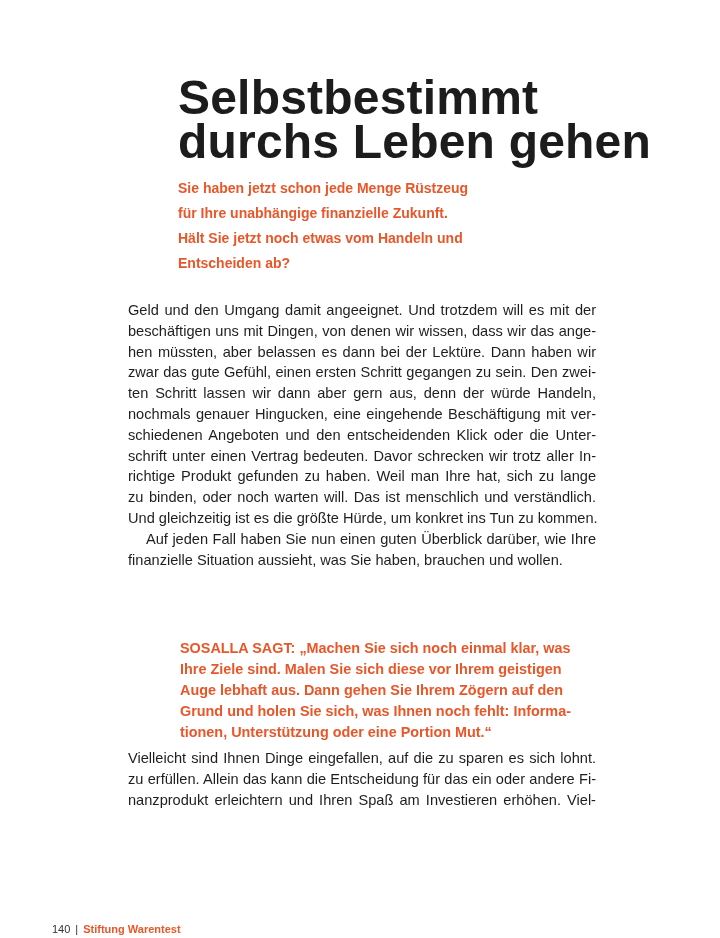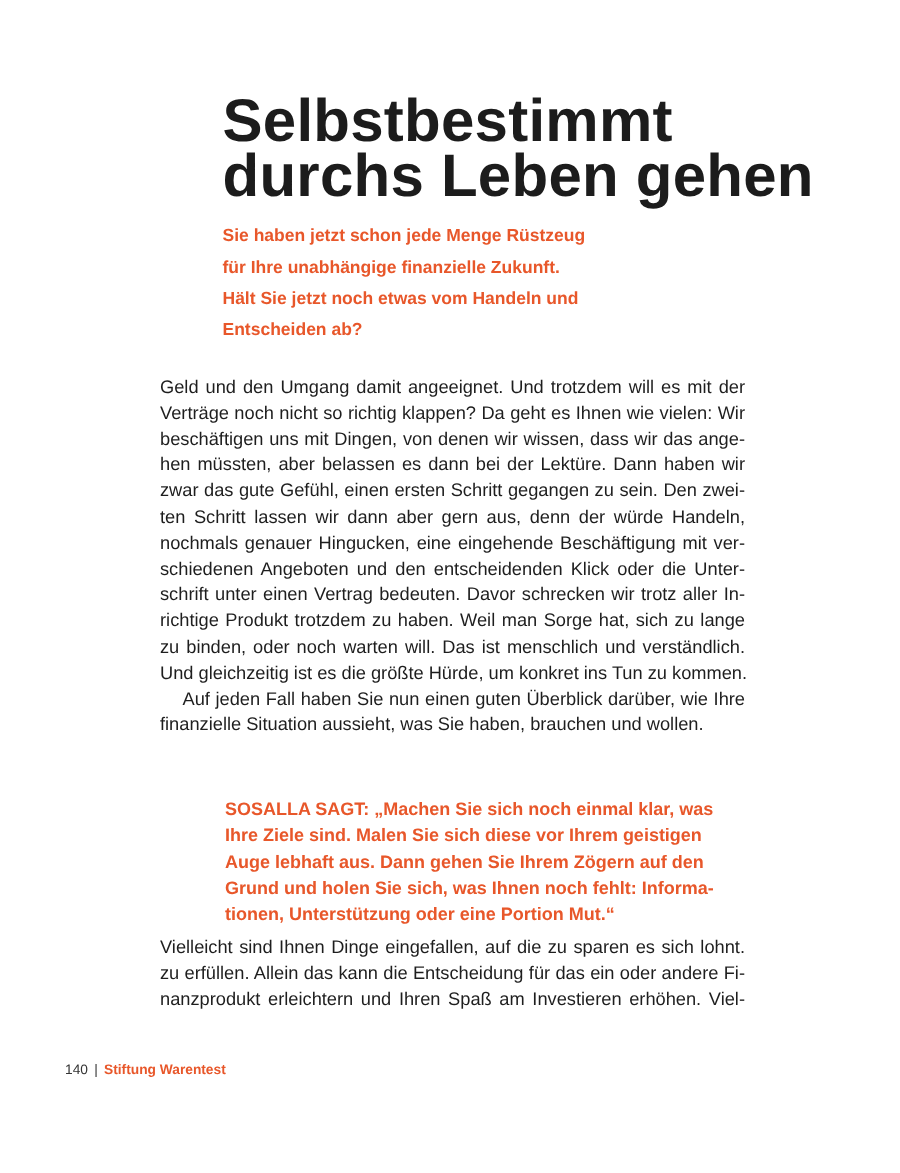--- a/index.html
+++ b/index.html
@@ -67,21 +67,21 @@
       margin: 0;
       font-family: "Liberation Sans", sans-serif;
       font-weight: bold;
       font-size: 14.4px;
       line-height: 21px;
       color: #e8572a;
     }
     .footer {
       position: absolute;
       left: 52px;
-      top: 849px;
+      top: 922px;
       font-family: "Liberation Sans", sans-serif;
       font-size: 11px;
       line-height: 14px;
       white-space: nowrap;
     }
     .footer .page-num { color: #333333; }
     .footer .sep { color: #333333; margin: 0 5px; }
     .footer .publisher { color: #e8572a; font-weight: bold; }
   </style>
 </head>
@@ -94,29 +94,28 @@
 
 <div class="lead">
   <span>Sie haben jetzt schon jede Menge Rüstzeug</span>
   <span>für Ihre unabhängige finanzielle Zukunft.</span>
   <span>Hält Sie jetzt noch etwas vom Handeln und</span>
   <span>Entscheiden ab?</span>
 </div>
 
 <div class="para para-1">
   <span class="j">Geld und den Umgang damit angeeignet. Und trotzdem will es mit der</span>
-  <span class="j">Verträge noch nicht so richtig klappen? Da geht es Ihnen wie vielen: Wir</span>
   <span class="j">beschäftigen uns mit Dingen, von denen wir wissen, dass wir das ange-</span>
   <span class="j">hen müssten, aber belassen es dann bei der Lektüre. Dann haben wir</span>
   <span class="j">zwar das gute Gefühl, einen ersten Schritt gegangen zu sein. Den zwei-</span>
   <span class="j">ten Schritt lassen wir dann aber gern aus, denn der würde Handeln,</span>
   <span class="j">nochmals genauer Hingucken, eine eingehende Beschäftigung mit ver-</span>
   <span class="j">schiedenen Angeboten und den entscheidenden Klick oder die Unter-</span>
   <span class="j">schrift unter einen Vertrag bedeuten. Davor schrecken wir trotz aller In-</span>
-  <span class="j">richtige Produkt trotzdem zu haben. Weil man Sorge hat, sich zu lange</span>
+  <span class="j">richtige Produkt gefunden zu haben. Weil man Ihre hat, sich zu lange</span>
   <span class="j">zu binden, oder noch warten will. Das ist menschlich und verständlich.</span>
   <span class="j">Und gleichzeitig ist es die größte Hürde, um konkret ins Tun zu kommen.</span>
   <span class="j indent">Auf jeden Fall haben Sie nun einen guten Überblick darüber, wie Ihre</span>
   <span>finanzielle Situation aussieht, was Sie haben, brauchen und wollen.</span>
 </div>
 
 <div class="quote">
   <span>SOSALLA SAGT: „Machen Sie sich noch einmal klar, was</span>
   <span>Ihre Ziele sind. Malen Sie sich diese vor Ihrem geistigen</span>
   <span>Auge lebhaft aus. Dann gehen Sie Ihrem Zögern auf den</span>

